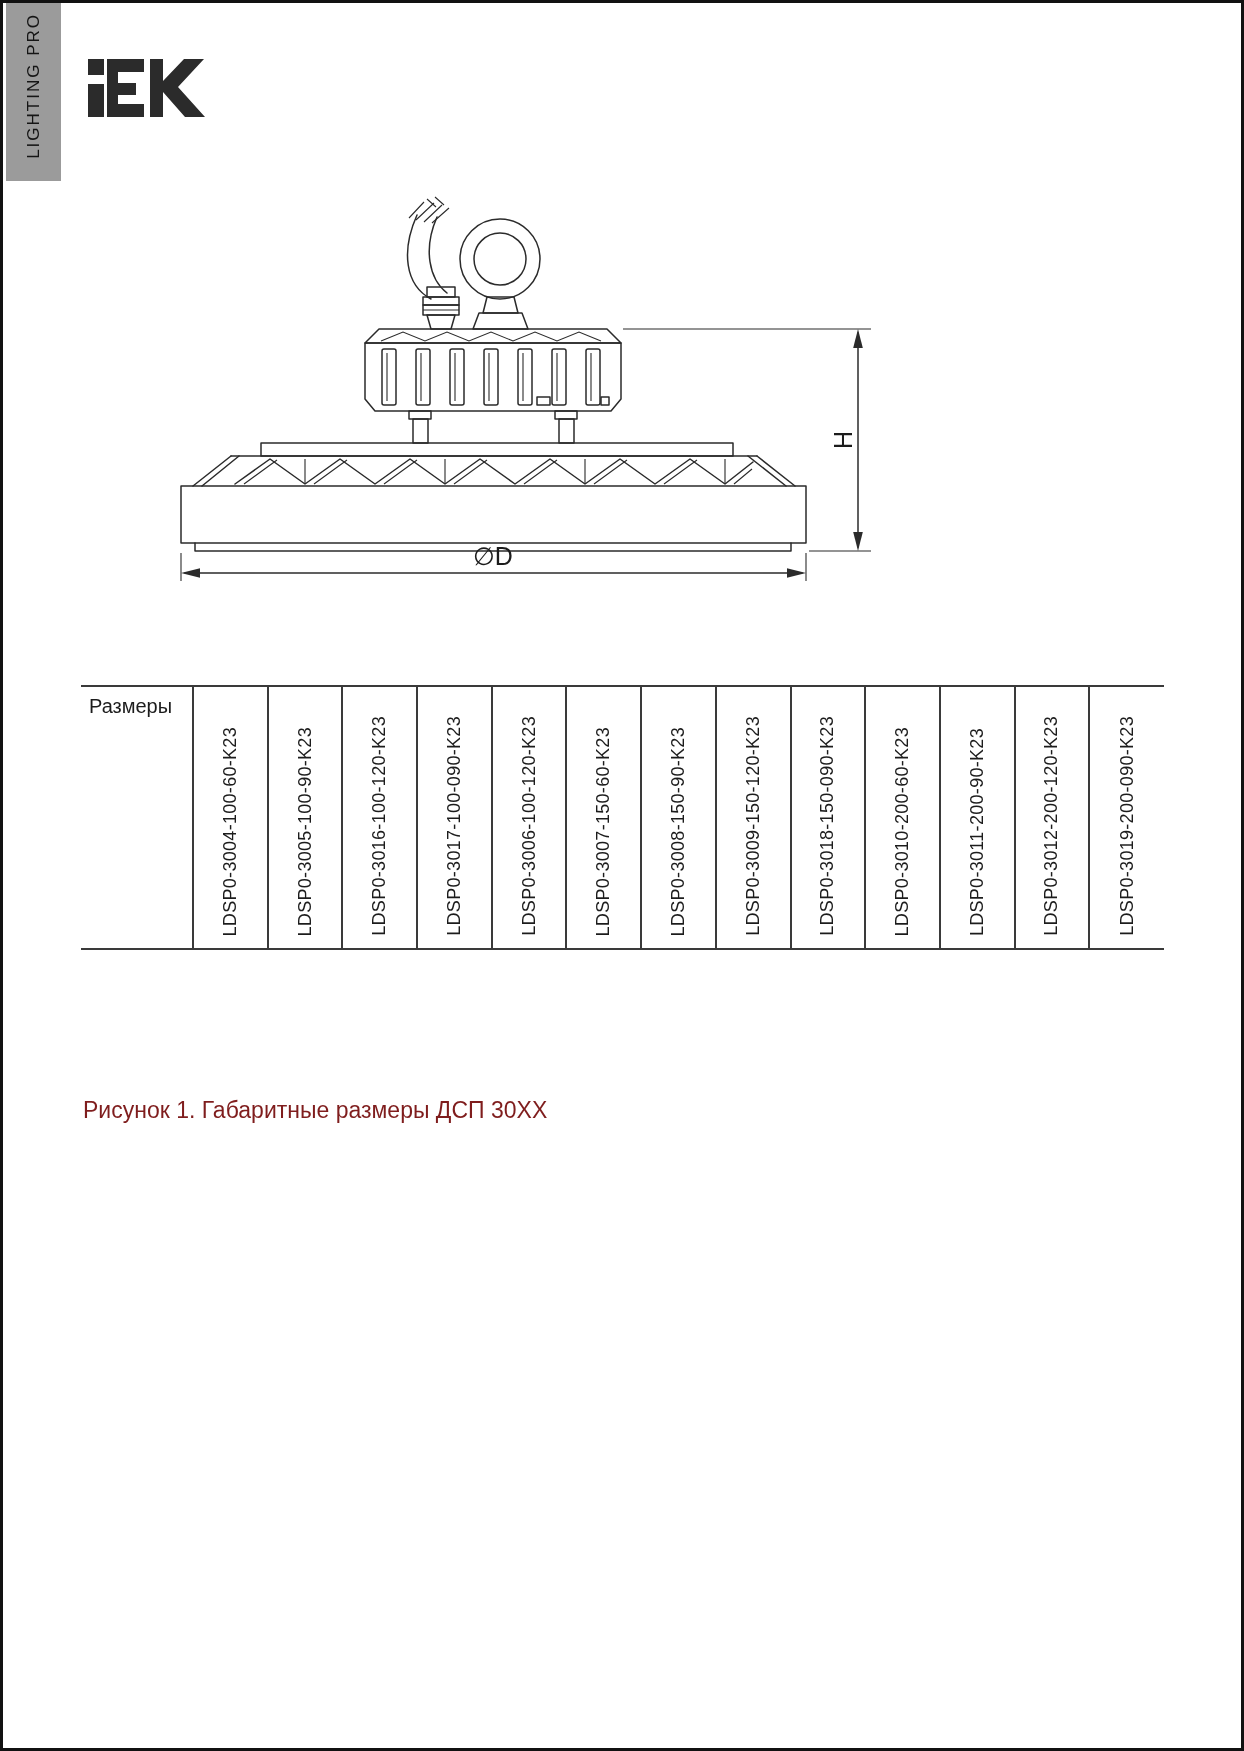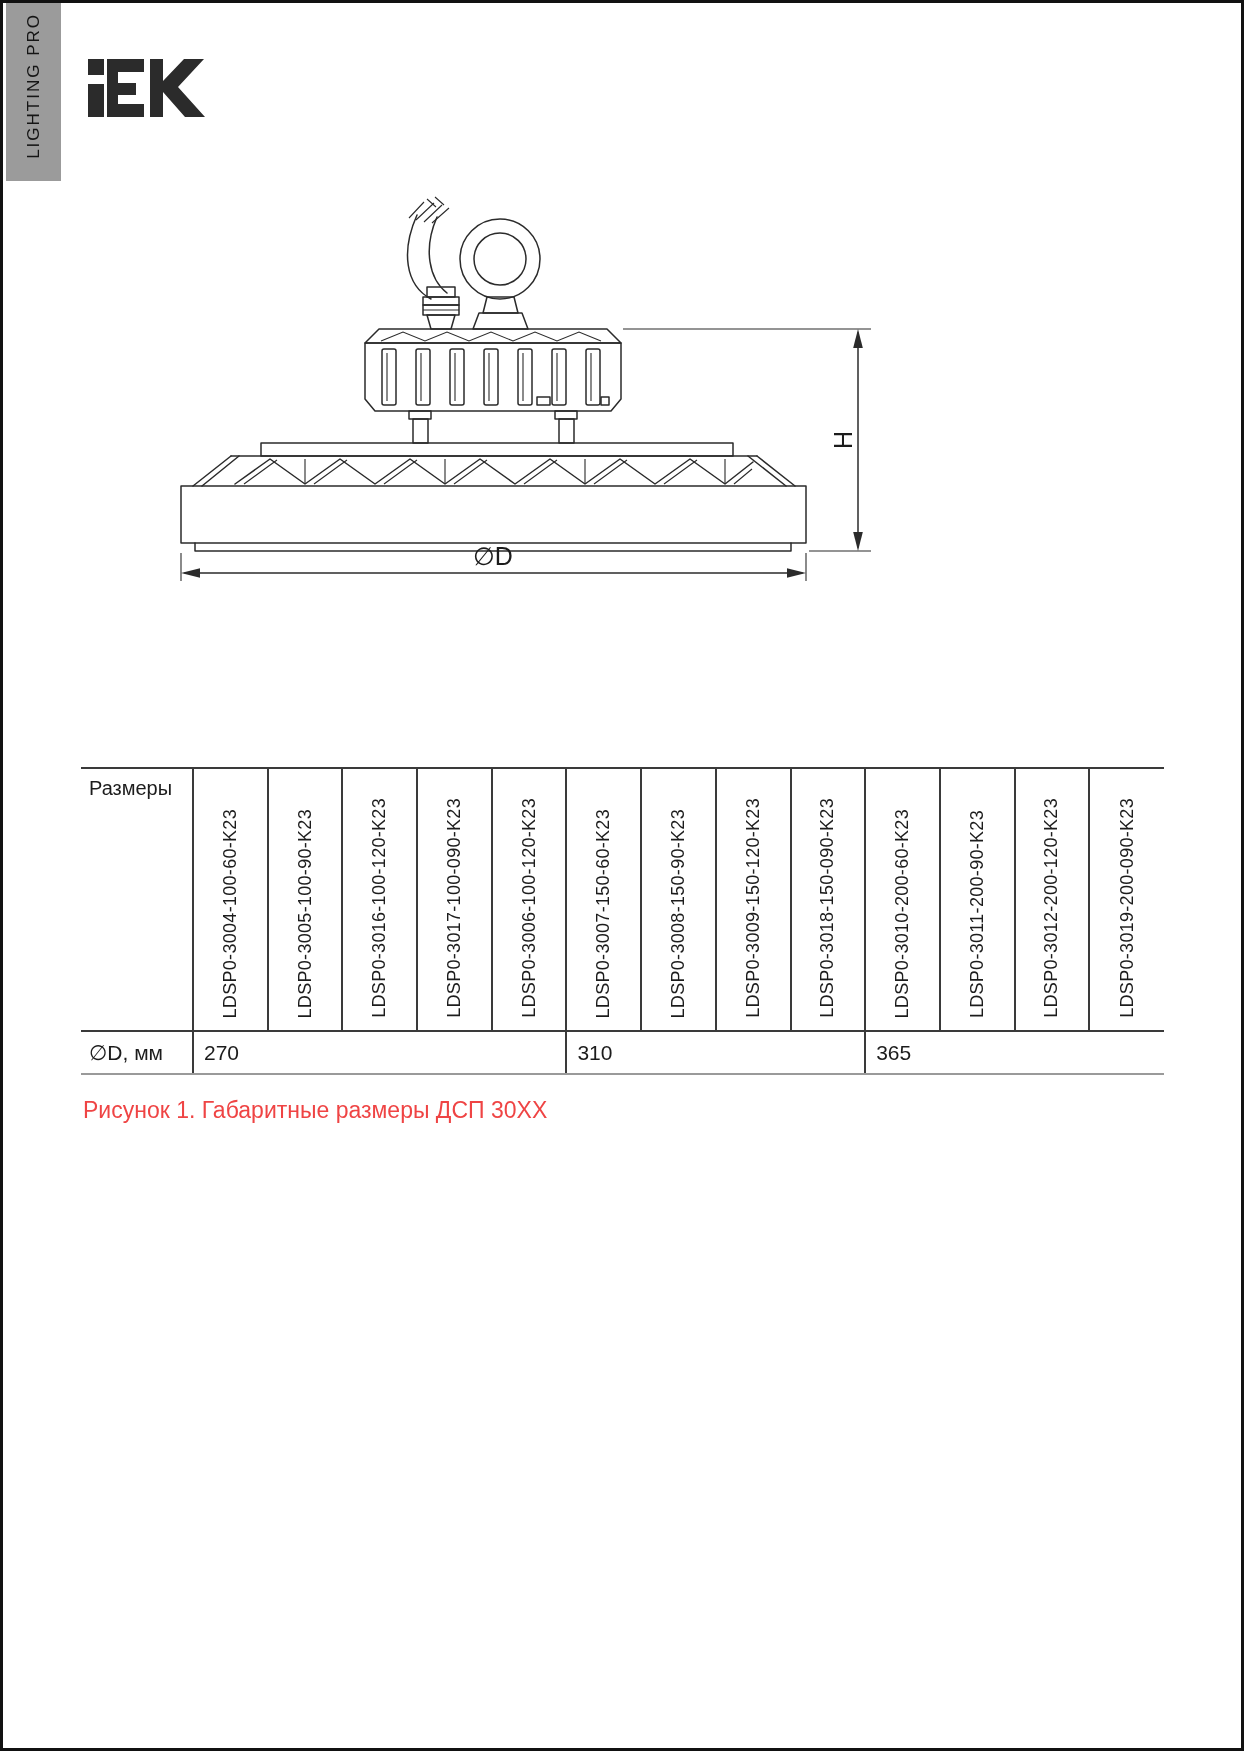--- a/index.html
+++ b/index.html
@@ -17,21 +17,21 @@
     writing-mode:vertical-rl; transform:rotate(180deg);
     font-size:17px; letter-spacing:2px; color:#151515; margin-top:10px; white-space:nowrap;
   }
   
   .logo { position:absolute; left:83px; top:56px; }
   
   .draw-layer { position:absolute; left:0; top:0; width:1000px; height:620px; }
   .draw-layer svg { display:block; }
   
   table.dim-table {
-    position:absolute; left:78px; top:764px; width:1083px;
+    position:absolute; left:78px; top:682px; width:1083px;
     border-collapse:collapse; table-layout:fixed;
     border-top:2px solid #3a3a3a; border-bottom:2px solid #3a3a3a;
   }
   .dim-table col.c-label { width:112px; }
   .dim-table th, .dim-table td { padding:0; font-weight:normal; }
   .dim-table th.corner {
     height:253px; border-bottom:2px solid #3a3a3a; border-right:2px solid #3a3a3a;
     text-align:left; vertical-align:top; padding:8px 0 0 8px; font-size:20px;
   }
   .dim-table th.model {
@@ -42,21 +42,21 @@
   .vtext {
     writing-mode:vertical-rl; transform:rotate(180deg);
     font-size:18px; letter-spacing:0.3px; white-space:nowrap; display:inline-block;
   }
   .dim-table td { font-size:21px; }
   .dim-table td.rlabel { height:41px; padding-left:8px; }
   .dim-table td.val { border-left:2px solid #3a3a3a; padding-left:10px; }
   .dim-table tr.r1 td { border-bottom:2px solid #9a9a9a; }
   .dim-table tr.r2 td { height:42px; }
   
-  .fig-caption { position:absolute; left:80px; top:1094px; font-size:23px; color:#ef4444; }
+  .fig-caption { position:absolute; left:80px; top:1094px; font-size:23px; color:#7f1d1d; }
   
   .ln { stroke:#2b2b2b; stroke-width:1.5; fill:none; stroke-linejoin:round; stroke-linecap:round; }
   .thin { stroke:#2b2b2b; stroke-width:1.1; fill:none; }
   .fillb { fill:#2b2b2b; stroke:none; }
   .dimtext { font-family:"Liberation Sans", sans-serif; font-size:25px; fill:#1c1c1c; }
 </style>
 </head>
 <body>
 
 <div class="page">
@@ -191,24 +191,18 @@
       <th class="model"><span class="vtext">LDSP0-3006-100-120-K23</span></th>
       <th class="model"><span class="vtext">LDSP0-3007-150-60-K23</span></th>
       <th class="model"><span class="vtext">LDSP0-3008-150-90-K23</span></th>
       <th class="model"><span class="vtext">LDSP0-3009-150-120-K23</span></th>
       <th class="model"><span class="vtext">LDSP0-3018-150-090-K23</span></th>
       <th class="model"><span class="vtext">LDSP0-3010-200-60-K23</span></th>
       <th class="model"><span class="vtext">LDSP0-3011-200-90-K23</span></th>
       <th class="model"><span class="vtext">LDSP0-3012-200-120-K23</span></th>
       <th class="model"><span class="vtext">LDSP0-3019-200-090-K23</span></th>
     </tr>
-    <tr class="r1">
-      <td class="rlabel">∅D, мм</td>
-      <td class="val" colspan="5">270</td>
-      <td class="val" colspan="4">310</td>
-      <td class="val" colspan="4">365</td>
-    </tr>
   </tbody>
     </table>
 
   <div class="fig-caption">Рисунок 1. Габаритные размеры ДСП 30ХХ</div>
 
 </div>
 
 </body></html>

